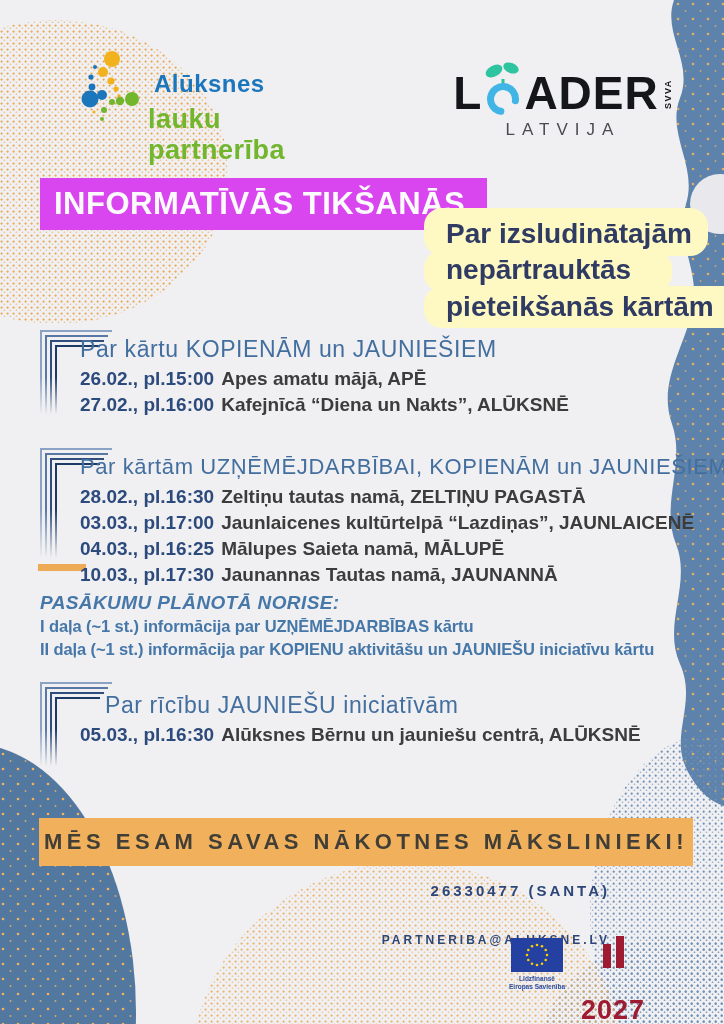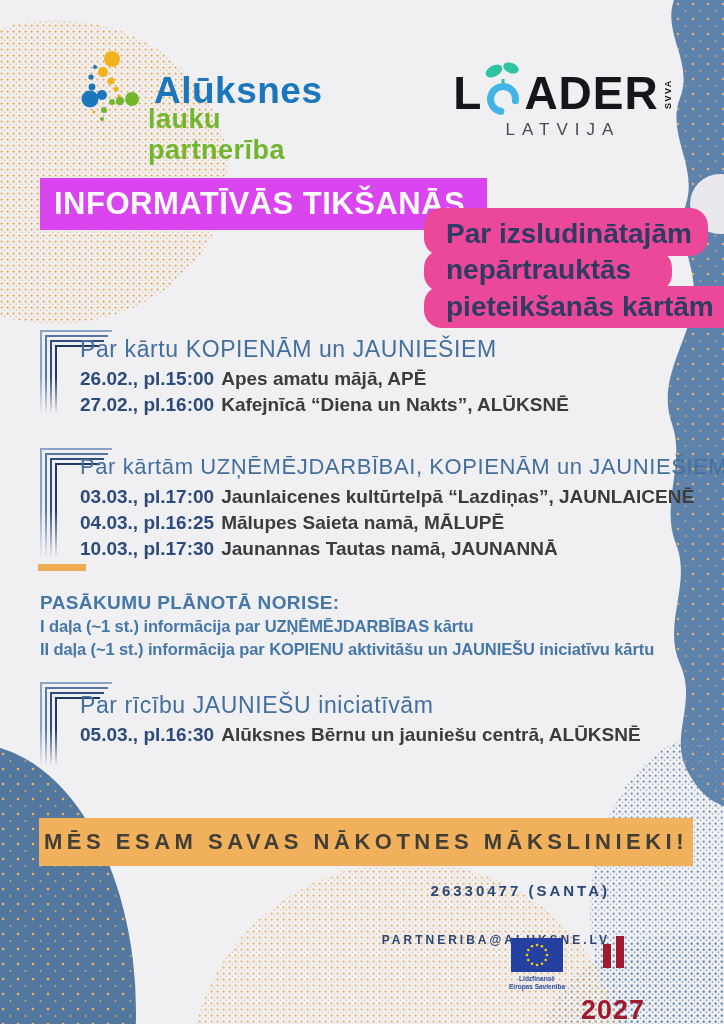--- a/index.html
+++ b/index.html
@@ -7,35 +7,35 @@
     position:relative;width:724px;height:1024px;margin:0 auto;
     background:#f0eff2;overflow:hidden;
     font-family:"Liberation Sans",sans-serif;
     -webkit-font-smoothing:antialiased;
   }
   .tex{position:absolute;left:0;top:0;z-index:0;}
 
   
   .logo-partner{position:absolute;left:78px;top:50px;width:250px;height:100px;z-index:2;}
   .logo-partner .dots{position:absolute;left:0;top:0;}
-  .lp-name{position:absolute;left:64px;top:20px;font-weight:700;font-size:37px;color:#1b76bc;letter-spacing:.5px;padding-left:12px;}
+  .lp-name{position:absolute;left:64px;top:20px;font-weight:700;font-size:24px;color:#1b76bc;letter-spacing:.5px;padding-left:12px;}
   .lp-sub{position:absolute;left:70px;top:54px;font-weight:700;font-size:27px;color:#72b62e;letter-spacing:.5px;}
 
   .leader{position:absolute;left:448px;top:58px;width:230px;z-index:2;text-align:center;}
   .leader-row{display:flex;align-items:flex-end;justify-content:center;height:58px;}
   .leader-l,.leader-rest{font-weight:800;font-size:46px;color:#15161a;line-height:1;letter-spacing:1px;}
   .leader-e{width:40px;height:58px;position:relative;margin:0 1px;}
   .leader-svva{writing-mode:vertical-rl;transform:rotate(180deg);font-size:9px;font-weight:700;color:#15161a;letter-spacing:1.5px;margin-left:4px;height:44px;}
   .leader-country{margin-top:4px;font-size:17px;color:#4b4b52;letter-spacing:7px;font-weight:400;}
 
   
   .banner{position:absolute;left:40px;top:178px;width:447px;height:52px;background:#d946ef;z-index:2;}
   .banner span{display:block;padding-left:14px;line-height:52px;color:#fbfbfd;font-weight:700;font-size:31px;letter-spacing:.5px;}
   .hl{position:absolute;left:0;top:0;z-index:3;}
-  .hl-line{position:absolute;background:#ec4899;border-radius:18px;color:#2f3b63;font-weight:700;font-size:28px;}
+  .hl-line{position:absolute;background:#fef9c3;border-radius:18px;color:#2f3b63;font-weight:700;font-size:28px;}
   .hl-line span{display:block;padding-left:22px;}
   .hl1{left:424px;top:208px;width:284px;height:48px;}
   .hl1 span{line-height:52px;}
   .hl2{left:424px;top:250px;width:248px;height:42px;}
   .hl2 span{line-height:40px;}
   .hl3{left:424px;top:286px;width:344px;height:42px;}
   .hl3 span{line-height:42px;}
 
   
   .bracket{position:absolute;width:72px;z-index:1;
@@ -50,21 +50,21 @@
   
   .sec-head{position:absolute;left:80px;color:#436f9f;font-weight:500;font-size:23px;letter-spacing:.6px;z-index:2;white-space:nowrap;}
   .events{position:absolute;left:80px;z-index:2;}
   .event{font-size:19px;line-height:26px;white-space:nowrap;}
   .event .date{color:#2c4a7c;font-weight:700;margin-right:7px;}
   .event .rest{color:#3d3c3c;font-weight:700;}
   .orange-dash{position:absolute;left:38px;top:564px;width:48px;height:7px;background:#eeab55;z-index:1;}
 
   
   .agenda{position:absolute;left:40px;top:590px;z-index:2;color:#4577a8;}
-  .agenda .a-title{font-size:19px;font-weight:700;letter-spacing:.4px;line-height:25px;}
+  .agenda .a-title{font-size:19px;font-weight:700;letter-spacing:.4px;line-height:25px;font-style:italic;}
   .agenda .a-line{font-size:16.5px;font-weight:600;letter-spacing:-.1px;line-height:22.5px;white-space:nowrap;}
 
   
   .slogan{position:absolute;left:39px;top:818px;width:654px;height:48px;background:#f0b05c;z-index:2;}
   .slogan span{display:block;text-align:center;line-height:48px;font-size:22px;font-weight:600;letter-spacing:4.5px;color:#403e36;}
   .contact{position:absolute;left:300px;top:879px;width:310px;text-align:right;z-index:2;color:#2c4677;font-weight:700;}
   .contact .phone{font-size:15px;letter-spacing:3px;line-height:24px;}
   .contact .email{font-size:12px;letter-spacing:3px;line-height:24px;margin-top:25px;}
 
   .eu{position:absolute;left:506px;top:938px;width:62px;text-align:center;z-index:2;}
@@ -198,20 +198,23 @@
 
   <div class="bracket" style="left:40px;top:448px;height:112px;">
       <i></i>
       <i></i>
       <i></i>
       <i></i>
     </div>
   <div class="sec-head" style="top:454px;font-size:22px;">Par kārtām UZŅĒMĒJDARBĪBAI, KOPIENĀM un JAUNIEŠIEM</div>
   <div class="events" style="top:484px;">
     <div class="event">
+      <span class="date">28.02., pl.16:30</span><span class="rest">Zeltiņu tautas namā, ZELTIŅU PAGASTĀ</span>
+    </div>
+    <div class="event">
       <span class="date">03.03., pl.17:00</span><span class="rest">Jaunlaicenes kultūrtelpā “Lazdiņas”, JAUNLAICENĒ</span>
     </div>
     <div class="event">
       <span class="date">04.03., pl.16:25</span><span class="rest">Mālupes Saieta namā, MĀLUPĒ</span>
     </div>
     <div class="event">
       <span class="date">10.03., pl.17:30</span><span class="rest">Jaunannas Tautas namā, JAUNANNĀ</span>
     </div>
   </div>
   <div class="orange-dash"></div>
@@ -221,21 +224,21 @@
     <div class="a-line">I daļa (~1 st.) informācija par UZŅĒMĒJDARBĪBAS kārtu</div>
     <div class="a-line">II daļa (~1 st.) informācija par KOPIENU aktivitāšu un JAUNIEŠU iniciatīvu kārtu</div>
   </div>
 
   <div class="bracket" style="left:40px;top:682px;height:86px;">
       <i></i>
       <i></i>
       <i></i>
       <i></i>
     </div>
-  <div class="sec-head" style="top:692px;">Par rīcību JAUNIEŠU iniciatīvām</div>
+  <div class="sec-head" style="top:692px;margin-left:25px;">Par rīcību JAUNIEŠU iniciatīvām</div>
   <div class="events" style="top:722px;">
     <div class="event">
       <span class="date">05.03., pl.16:30</span><span class="rest">Alūksnes Bērnu un jauniešu centrā, ALŪKSNĒ</span>
     </div>
   </div>
 
   <div class="slogan">
     <span>MĒS ESAM SAVAS NĀKOTNES MĀKSLINIEKI!</span>
   </div>
 

